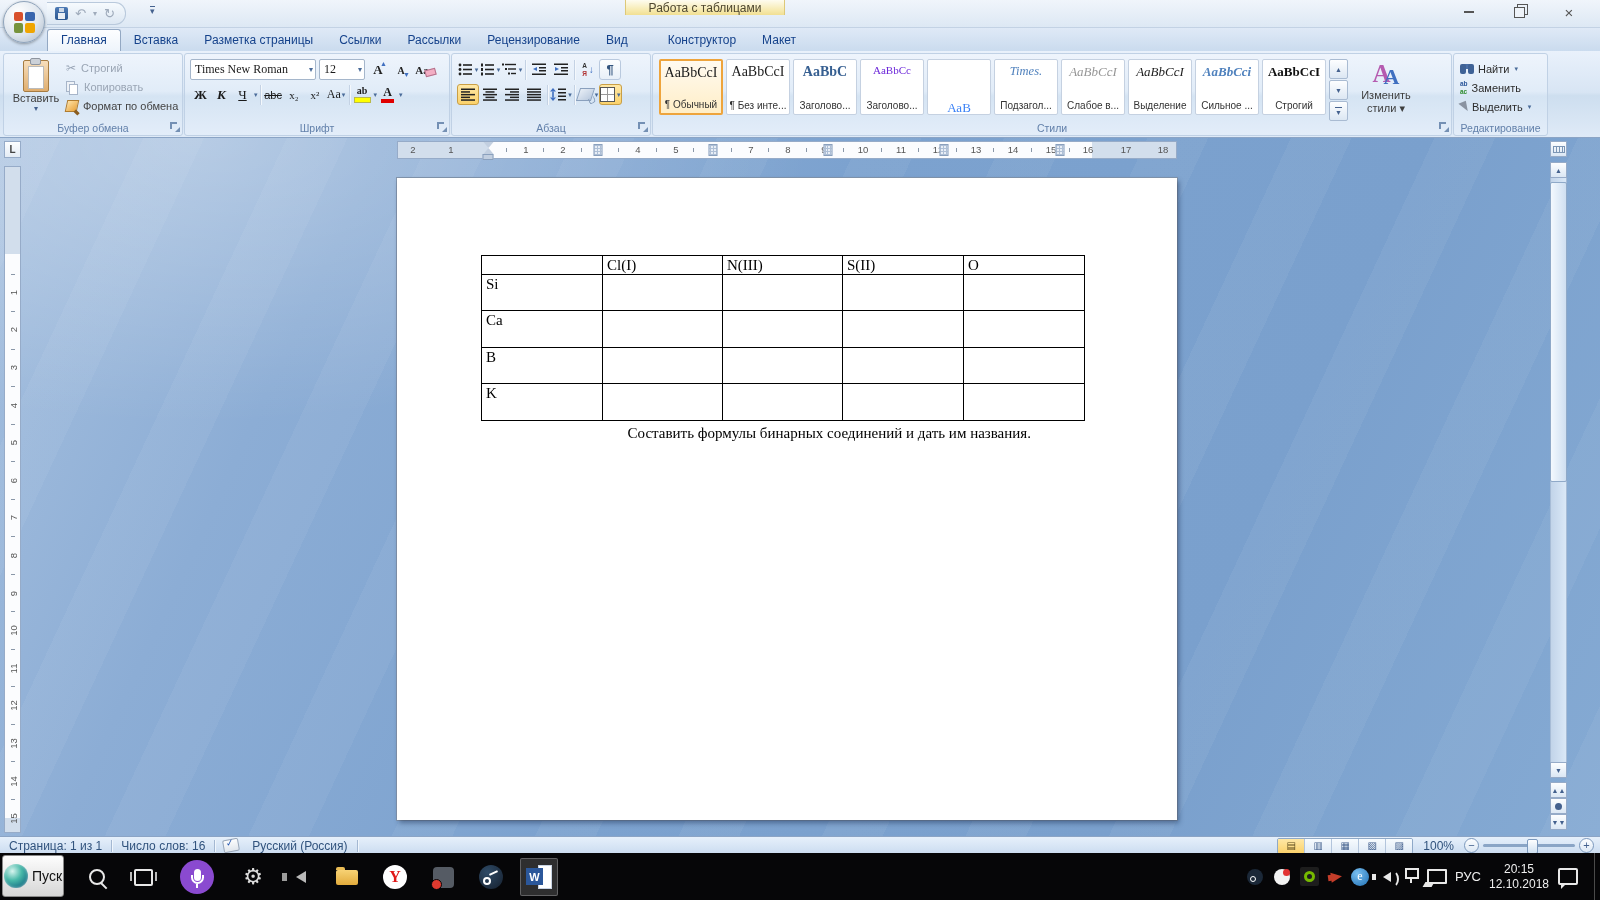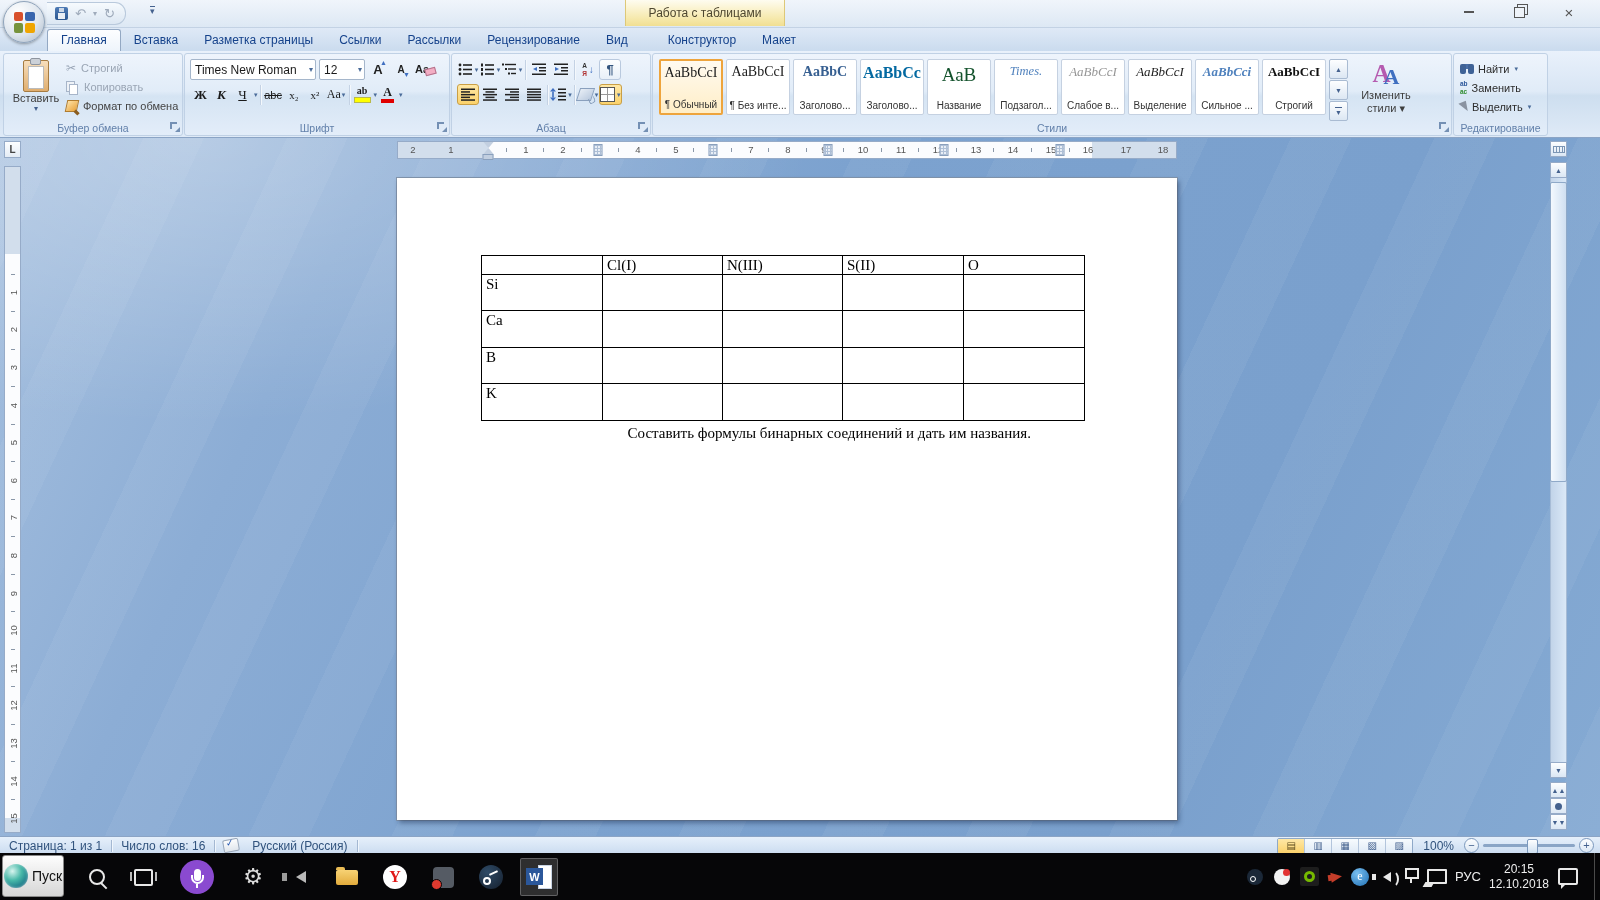--- a/index.html
+++ b/index.html
@@ -22,21 +22,21 @@
   .qat{position:absolute;left:47px;top:2px;height:21px;padding:0 10px 0 8px;
     border:1px solid #b9c9dc;border-left:none;border-radius:0 11px 11px 0;
     background:linear-gradient(#f6fafd,#dce7f3);display:flex;align-items:center;gap:7px;}
   .icon-floppy{width:13px;height:13px;background:linear-gradient(#4d7ab5,#2c5790);border-radius:2px;position:relative;}
   .icon-floppy::before{content:"";position:absolute;left:3px;bottom:1px;width:7px;height:6px;background:#e8eef5;}
   .icon-floppy::after{content:"";position:absolute;left:4px;top:1px;width:5px;height:4px;background:#cdd9e8;}
   .qat-glyph{font-size:13px;color:#9fabbb;line-height:1;}
   .qat-more{position:absolute;left:150px;top:6px;font-size:9px;color:#44618e;border-top:1px solid #44618e;line-height:1;cursor:pointer;}
   .win-title{position:absolute;left:150px;top:6px;width:470px;text-align:center;
     font-size:13px;color:#333;}
-  .ctx-header{position:absolute;left:625px;top:0;width:158px;height:26px;
+  .ctx-header{position:absolute;left:625px;top:0;width:158px;height:15px;
     background:linear-gradient(#fefcf0,#f6e9ad 70%,#f1df92);
     border-left:1px solid #ddc878;border-right:1px solid #ddc878;
     display:flex;align-items:center;justify-content:center;font-size:12px;color:#4e4730;}
   .winbtns{position:absolute;right:20px;top:3px;display:flex;gap:28px;}
   .winbtn{width:22px;height:18px;display:flex;align-items:center;justify-content:center;color:#555;cursor:pointer;}
   .g-min{width:10px;height:2px;background:#555;}
   .g-restore{width:9px;height:9px;border:1.5px solid #555;position:relative;background:#eef3f9;}
   .g-restore::before{content:"";position:absolute;left:2px;top:-4px;width:9px;height:9px;border:1.5px solid #555;z-index:-1;}
   .g-close{font-size:15px;line-height:1;}
 
@@ -81,21 +81,21 @@
   .icon-cut{font-size:12px;color:#98a4b5;line-height:1;}
   .icon-copy{position:relative;width:13px;height:13px;}
   .icon-copy::before{content:"";position:absolute;left:0;top:0;width:7px;height:9px;background:#eef2f7;border:1px solid #a7b5c9;}
   .icon-copy::after{content:"";position:absolute;left:3px;top:3px;width:7px;height:9px;background:#fff;border:1px solid #a7b5c9;}
   .icon-painter{width:10px;height:10px;background:linear-gradient(135deg,#ffe1a3,#e8a33d);
     border:1px solid #b07c2f;transform:skewX(-12deg);position:relative;}
   .icon-painter::after{content:"";position:absolute;right:-4px;bottom:-3px;width:6px;height:3px;background:#8a5d20;transform:rotate(40deg);}
 
   
   .g-font{width:266px;}
-  .font-row1{display:flex;align-items:flex-start;gap:3px;padding:5px 4px 0 5px;}
+  .font-row1{display:flex;align-items:flex-end;gap:3px;padding:5px 4px 0 5px;font-family:Liberation Serif, serif;}
   .combo{height:19px;background:#fff;border:1px solid #a5b6cb;border-radius:2px;
     display:flex;align-items:center;font-size:12px;color:#1a1a1a;padding:0 2px 0 4px;cursor:pointer;}
   .combo .car{margin-left:auto;font-size:8px;color:#4a6b99;padding-left:3px;}
   .c-family{width:118px;}
   .c-size{width:38px;}
   .sbtn{min-width:20px;height:20px;display:flex;align-items:center;justify-content:center;
     border-radius:3px;cursor:pointer;color:#222;position:relative;}
   .grow-a{font-weight:bold;font-size:13px;}
   .shrink-a{font-weight:bold;font-size:10px;}
   .updot{position:absolute;top:0px;right:1px;font-size:7px;color:#3f6fc0;}
@@ -142,22 +142,22 @@
   .g-styles{width:800px;display:flex;}
   .gallery{display:flex;gap:3px;padding:5px 0 0 6px;}
   .style-cell{width:64px;height:56px;background:#fff;border:1px solid #c5d1e1;border-radius:2px;
     box-sizing:border-box;display:flex;flex-direction:column;align-items:center;justify-content:space-between;
     padding:4px 1px 3px 1px;cursor:pointer;}
   .style-cell.selected{border:2px solid #eea43c;background:linear-gradient(#fffaf0,#ffeec7);}
   .st-sample{font-family:"Liberation Serif","DejaVu Serif",serif;white-space:nowrap;}
   .st-name{font-size:10px;color:#333;white-space:nowrap;overflow:hidden;max-width:62px;}
   .k-normal{font-size:14px;color:#1a1a1a;}
   .k-h1{font-size:14px;font-weight:bold;color:#365f91;}
-  .k-h2{font-size:16px;font-weight:bold;color:#0369a1;}
-  .k-title{font-size:19px;color:#14532d;}
+  .k-h2{font-size:11px;font-weight:normal;color:#6d28d9;}
+  .k-title{font-size:13px;color:#3b82f6;margin-top:36px;}
   .k-sub{font-size:12.5px;font-style:italic;color:#4f81bd;}
   .k-subtle{font-size:13px;font-style:italic;color:#969696;}
   .k-emph{font-size:13px;font-style:italic;color:#222;}
   .k-strong{font-size:13px;font-style:italic;font-weight:bold;color:#4f81bd;}
   .k-strict{font-size:13px;font-weight:bold;color:#111;}
   .gal-scroll{display:flex;flex-direction:column;gap:1px;margin:5px 2px 0 3px;}
   .gs-btn{width:17px;height:18px;border:1px solid #a9bbd2;border-radius:2px;
     background:linear-gradient(#fdfeff,#dce7f3);display:flex;align-items:center;justify-content:center;
     font-size:7px;color:#44618e;cursor:pointer;}
   .gs-more span{border-top:1px solid #44618e;padding-top:1px;}

